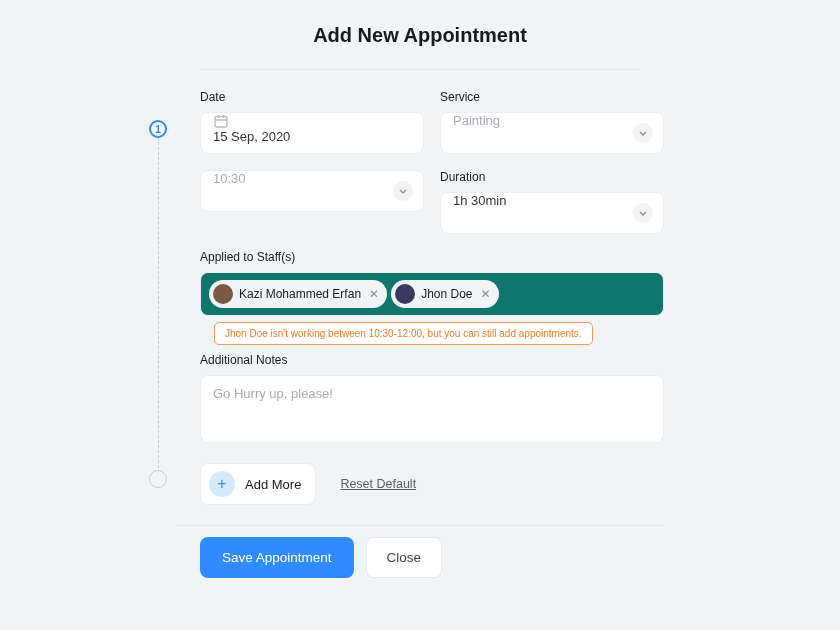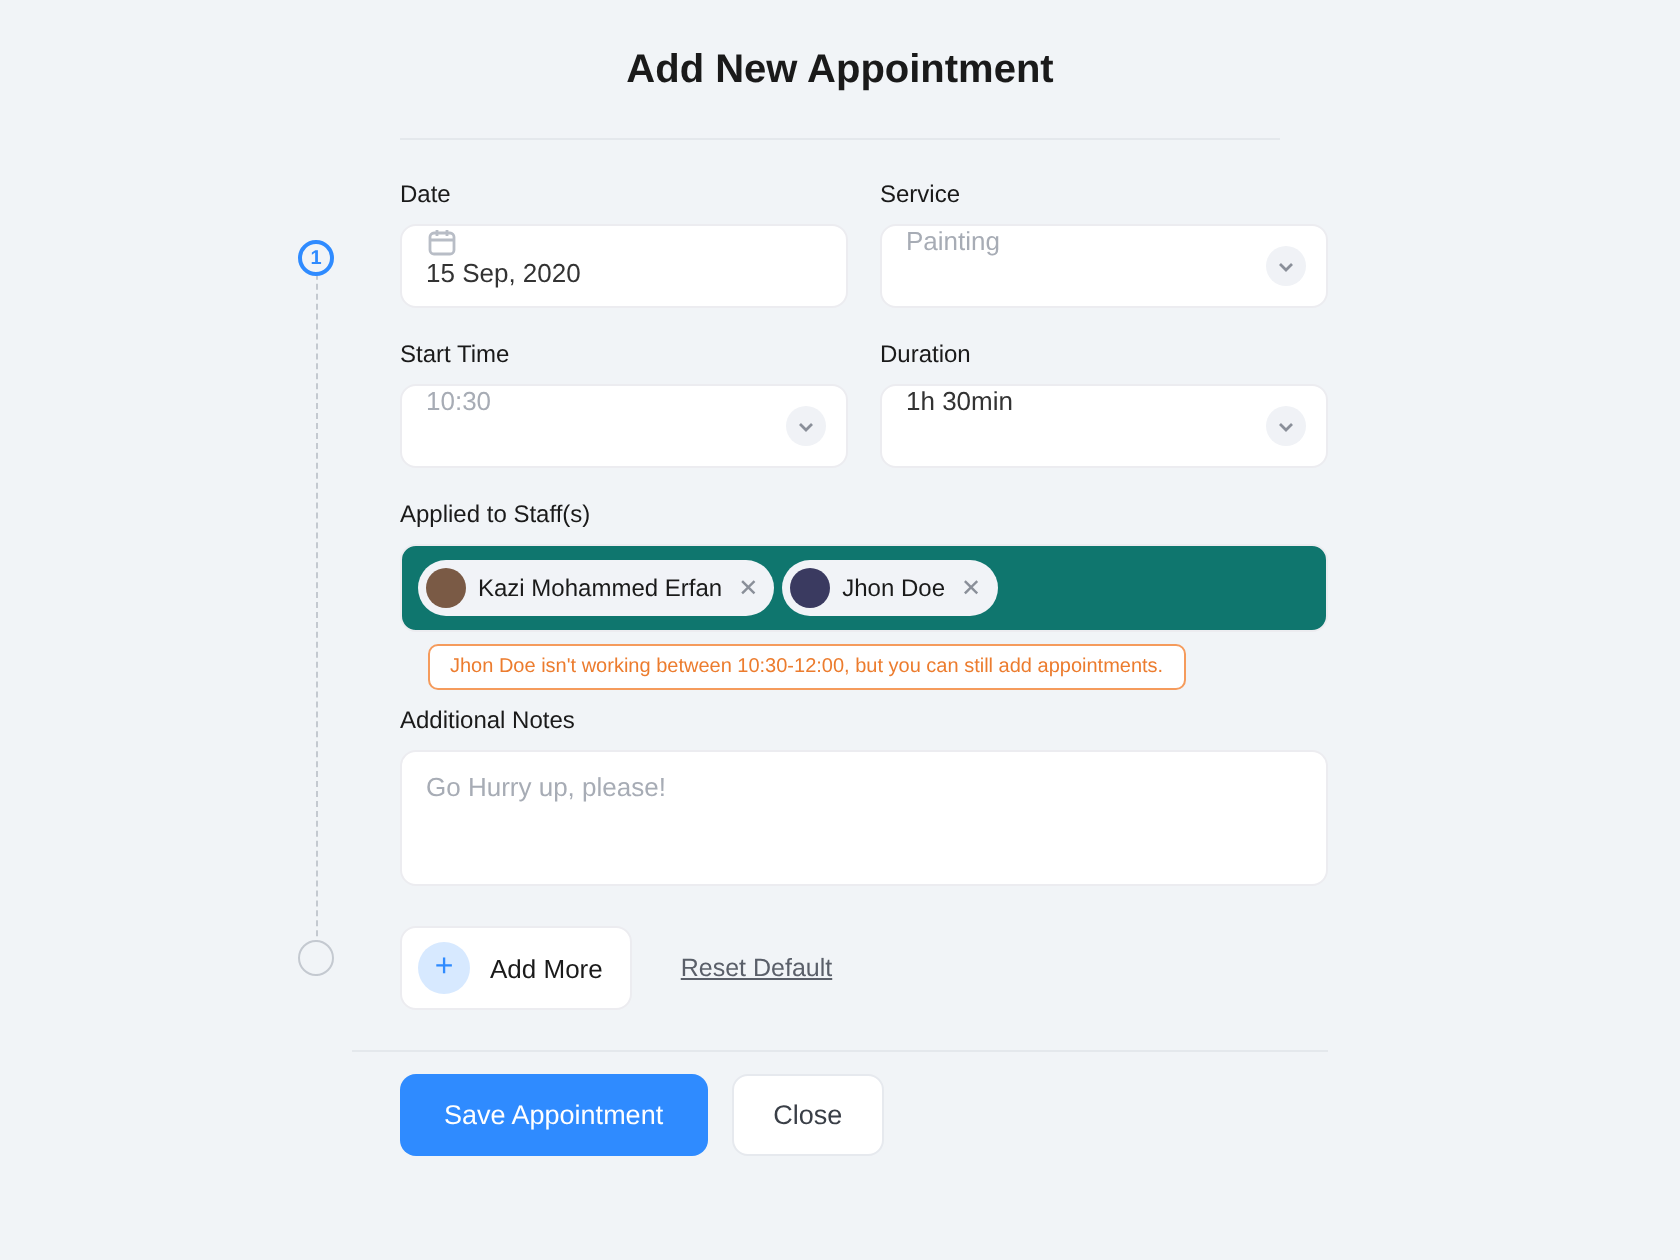--- a/index.html
+++ b/index.html
@@ -245,21 +245,20 @@
             <svg viewBox="0 0 8 5" fill="none" stroke="#8a8f99" stroke-width="1.4">
                 <path d="M1 1l3 3 3-3"></path>
               </svg>
           </span>
         </div>
       </div>
     </div>
 
     <div class="row">
       <div class="col">
-        <span class="label">Start Time</span>
         <div class="field placeholder">
           <span>10:30</span>
           <span class="chev">
             <svg viewBox="0 0 8 5" fill="none" stroke="#8a8f99" stroke-width="1.4">
                 <path d="M1 1l3 3 3-3"></path>
               </svg>
           </span>
         </div>
       </div>
       <div class="col">

